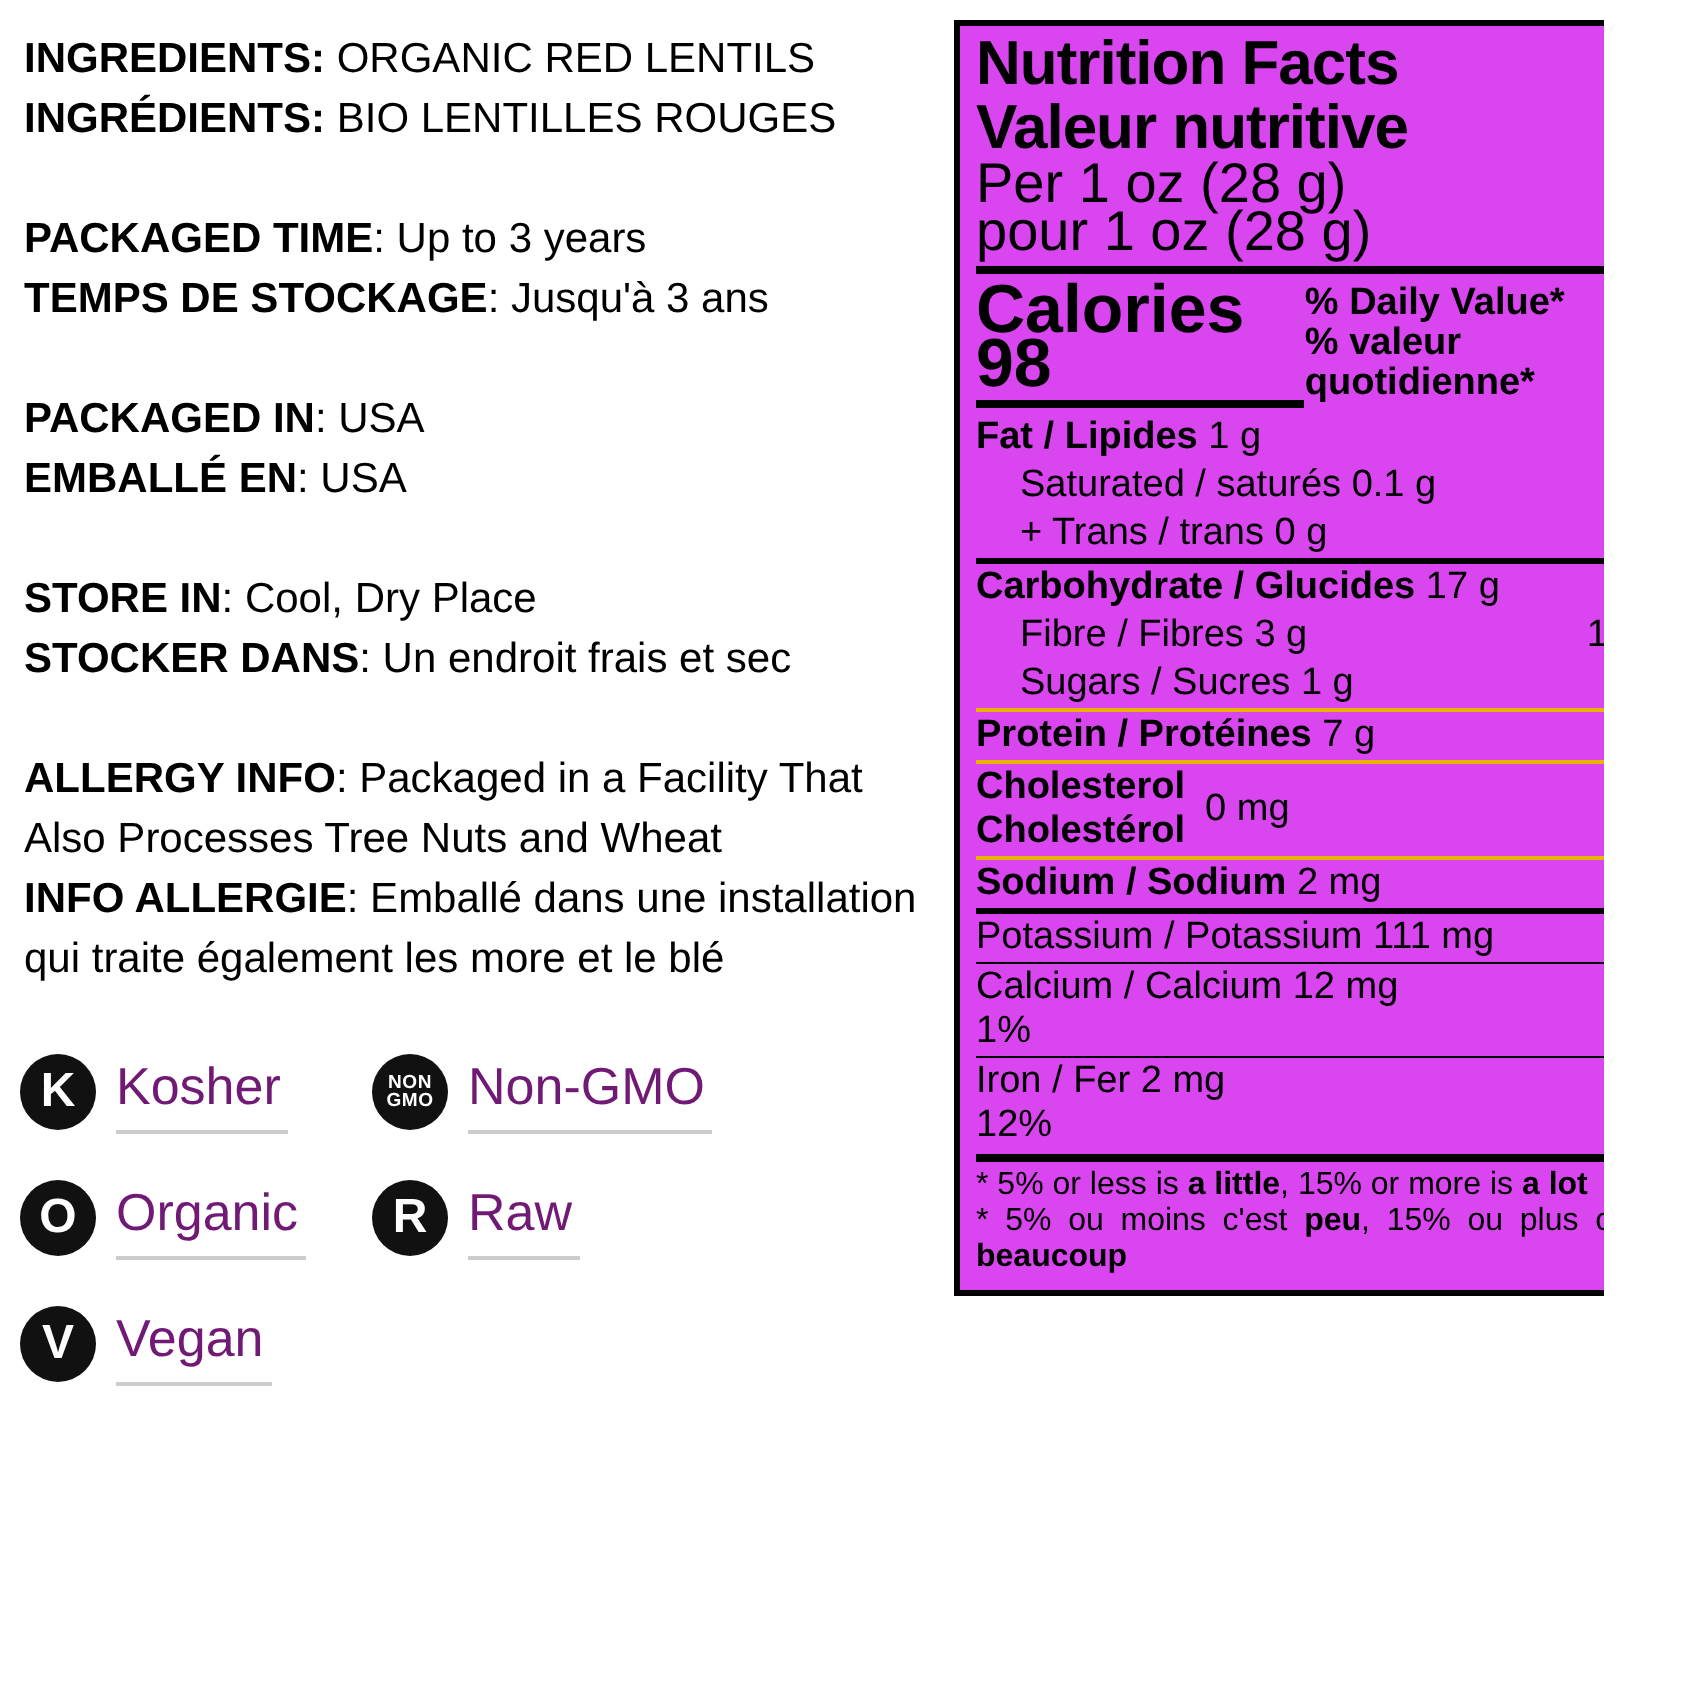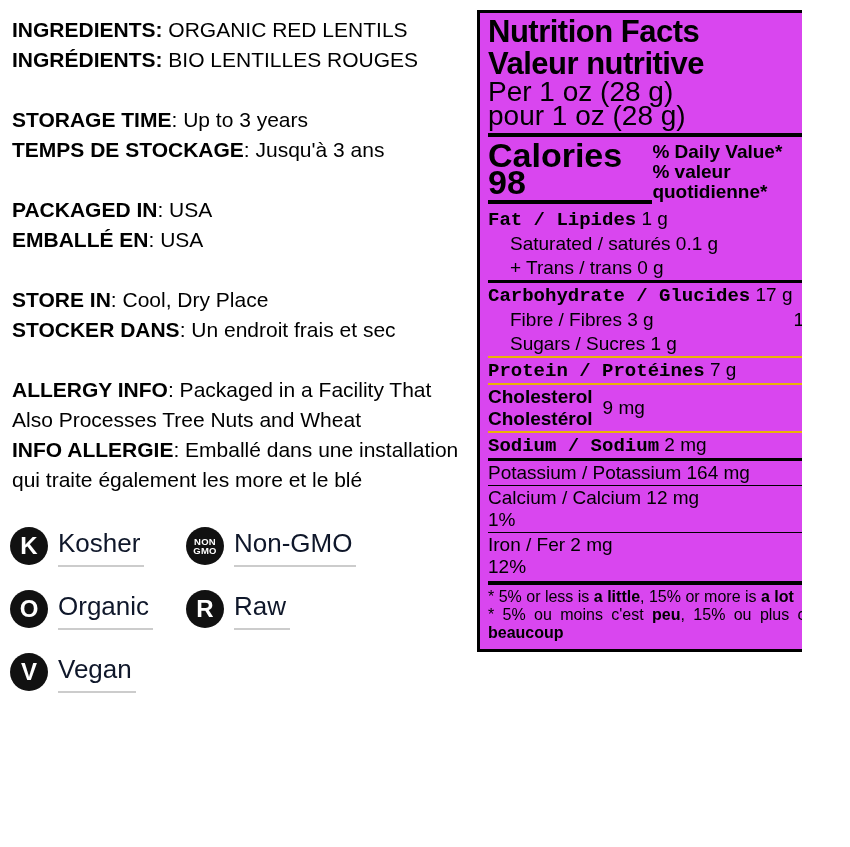--- a/index.html
+++ b/index.html
@@ -14,37 +14,37 @@
 
   
   .badges{position:absolute;left:10px;top:527px;display:grid;
           grid-template-columns:176px 240px;grid-auto-rows:63px;}
   .badge{display:flex;align-items:flex-start;}
   .badge-circle{width:38px;height:38px;border-radius:50%;background:#111111;
                 color:#ffffff;display:flex;flex-direction:column;align-items:center;
                 justify-content:center;flex:0 0 auto;}
   .badge-sym{font-size:24px;font-weight:bold;line-height:24px;}
   .badge-sym-small{font-size:9.5px;font-weight:bold;line-height:9px;letter-spacing:.3px;}
-  .badge-label{margin-left:10px;margin-top:1px;font-size:26px;line-height:30px;color:#0f172a;
+  .badge-label{margin-left:10px;margin-top:1px;font-size:26px;line-height:30px;color:#701a75;
                padding:0 4px 7px 0;border-bottom:2px solid #cccccc;}
 
   
   .nf{position:absolute;left:477px;top:10px;width:364px;box-sizing:border-box;
       border:3px solid #000;background:#d946ef;padding:3px 8px 7px 8px;}
   .nf-title{font-size:31px;font-weight:bold;line-height:32px;letter-spacing:-.5px;}
   .nf-serving{font-size:28px;line-height:24px;}
   .rule-serving{height:4px;background:#000;margin-top:5px;}
   .cal-block{display:flex;justify-content:space-between;margin-top:5px;}
   .cal-left{font-size:34px;font-weight:bold;line-height:27px;
             border-bottom:4px solid #000;padding:0 2px 4px 0;align-self:flex-start;}
   .dv-head{text-align:left;font-weight:bold;font-size:19px;line-height:20px;}
   .nf-rows{margin-top:3px;}
   .nf-row{display:flex;justify-content:space-between;font-size:19px;line-height:22px;
           padding:1px 0;}
-  .nf-row .nm b{font-weight:bold;font-family:Liberation Mono, monospace;}
+  .nf-row .nm b{font-weight:bold;}
   .nf-row.indent .nm{padding-left:22px;}
   .rule-thin{border-top:1.5px solid #000;flex-direction:column;}
   .rule-medium{border-top:2px solid #eab308;}
   .rule-thick{border-top:3px solid #000;}
   .nf-row.two-line{align-items:center;}
   .nm-2l div{font-weight:bold;}
   .two-line .amt{margin-left:10px;}
   .two-line .dv{margin-left:auto;}
   .fn-rule{height:4px;background:#000;margin-top:2px;}
   .fn{font-size:16px;line-height:18px;}
@@ -56,21 +56,21 @@
 <body>
 
 <div class="page">
 
   <div class="info-col">
       <div class="info-section">
         <div class="info-line"><b>INGREDIENTS:</b> ORGANIC RED LENTILS</div>
         <div class="info-line"><b>INGRÉDIENTS:</b> BIO LENTILLES ROUGES</div>
       </div>
       <div class="info-section">
-        <div class="info-line"><b>STORAGE TIME</b>: Up to 3 years</div>
+        <div class="info-line"><b>PACKAGED TIME</b>: Up to 3 years</div>
         <div class="info-line"><b>TEMPS DE STOCKAGE</b>: Jusqu'à 3 ans</div>
       </div>
       <div class="info-section">
         <div class="info-line"><b>PACKAGED IN</b>: USA</div>
         <div class="info-line"><b>EMBALLÉ EN</b>: USA</div>
       </div>
       <div class="info-section">
         <div class="info-line"><b>STORE IN</b>: Cool, Dry Place</div>
         <div class="info-line"><b>STOCKER DANS</b>: Un endroit frais et sec</div>
       </div>
@@ -156,29 +156,29 @@
         </div>
         <div class="nf-row rule-medium">
           <span class="nm"><b>Protein / Protéines</b> 7 g</span>
           <span class="dv"></span>
         </div>
         <div class="nf-row rule-medium two-line">
           <div class="nm-2l">
             <div>Cholesterol</div>
             <div>Cholestérol</div>
           </div>
-          <span class="amt">9 mg</span>
+          <span class="amt">0 mg</span>
           <span class="dv">0%</span>
         </div>
         <div class="nf-row rule-medium">
           <span class="nm"><b>Sodium / Sodium</b> 2 mg</span>
           <span class="dv">0%</span>
         </div>
         <div class="nf-row rule-thick">
-          <span class="nm">Potassium / Potassium 164 mg</span>
+          <span class="nm">Potassium / Potassium 111 mg</span>
           <span class="dv">3%</span>
         </div>
         <div class="nf-row rule-thin">
           <span class="nm">Calcium / Calcium 12 mg</span>
           <span class="dv">1%</span>
         </div>
         <div class="nf-row rule-thin">
           <span class="nm">Iron / Fer 2 mg</span>
           <span class="dv">12%</span>
         </div>

